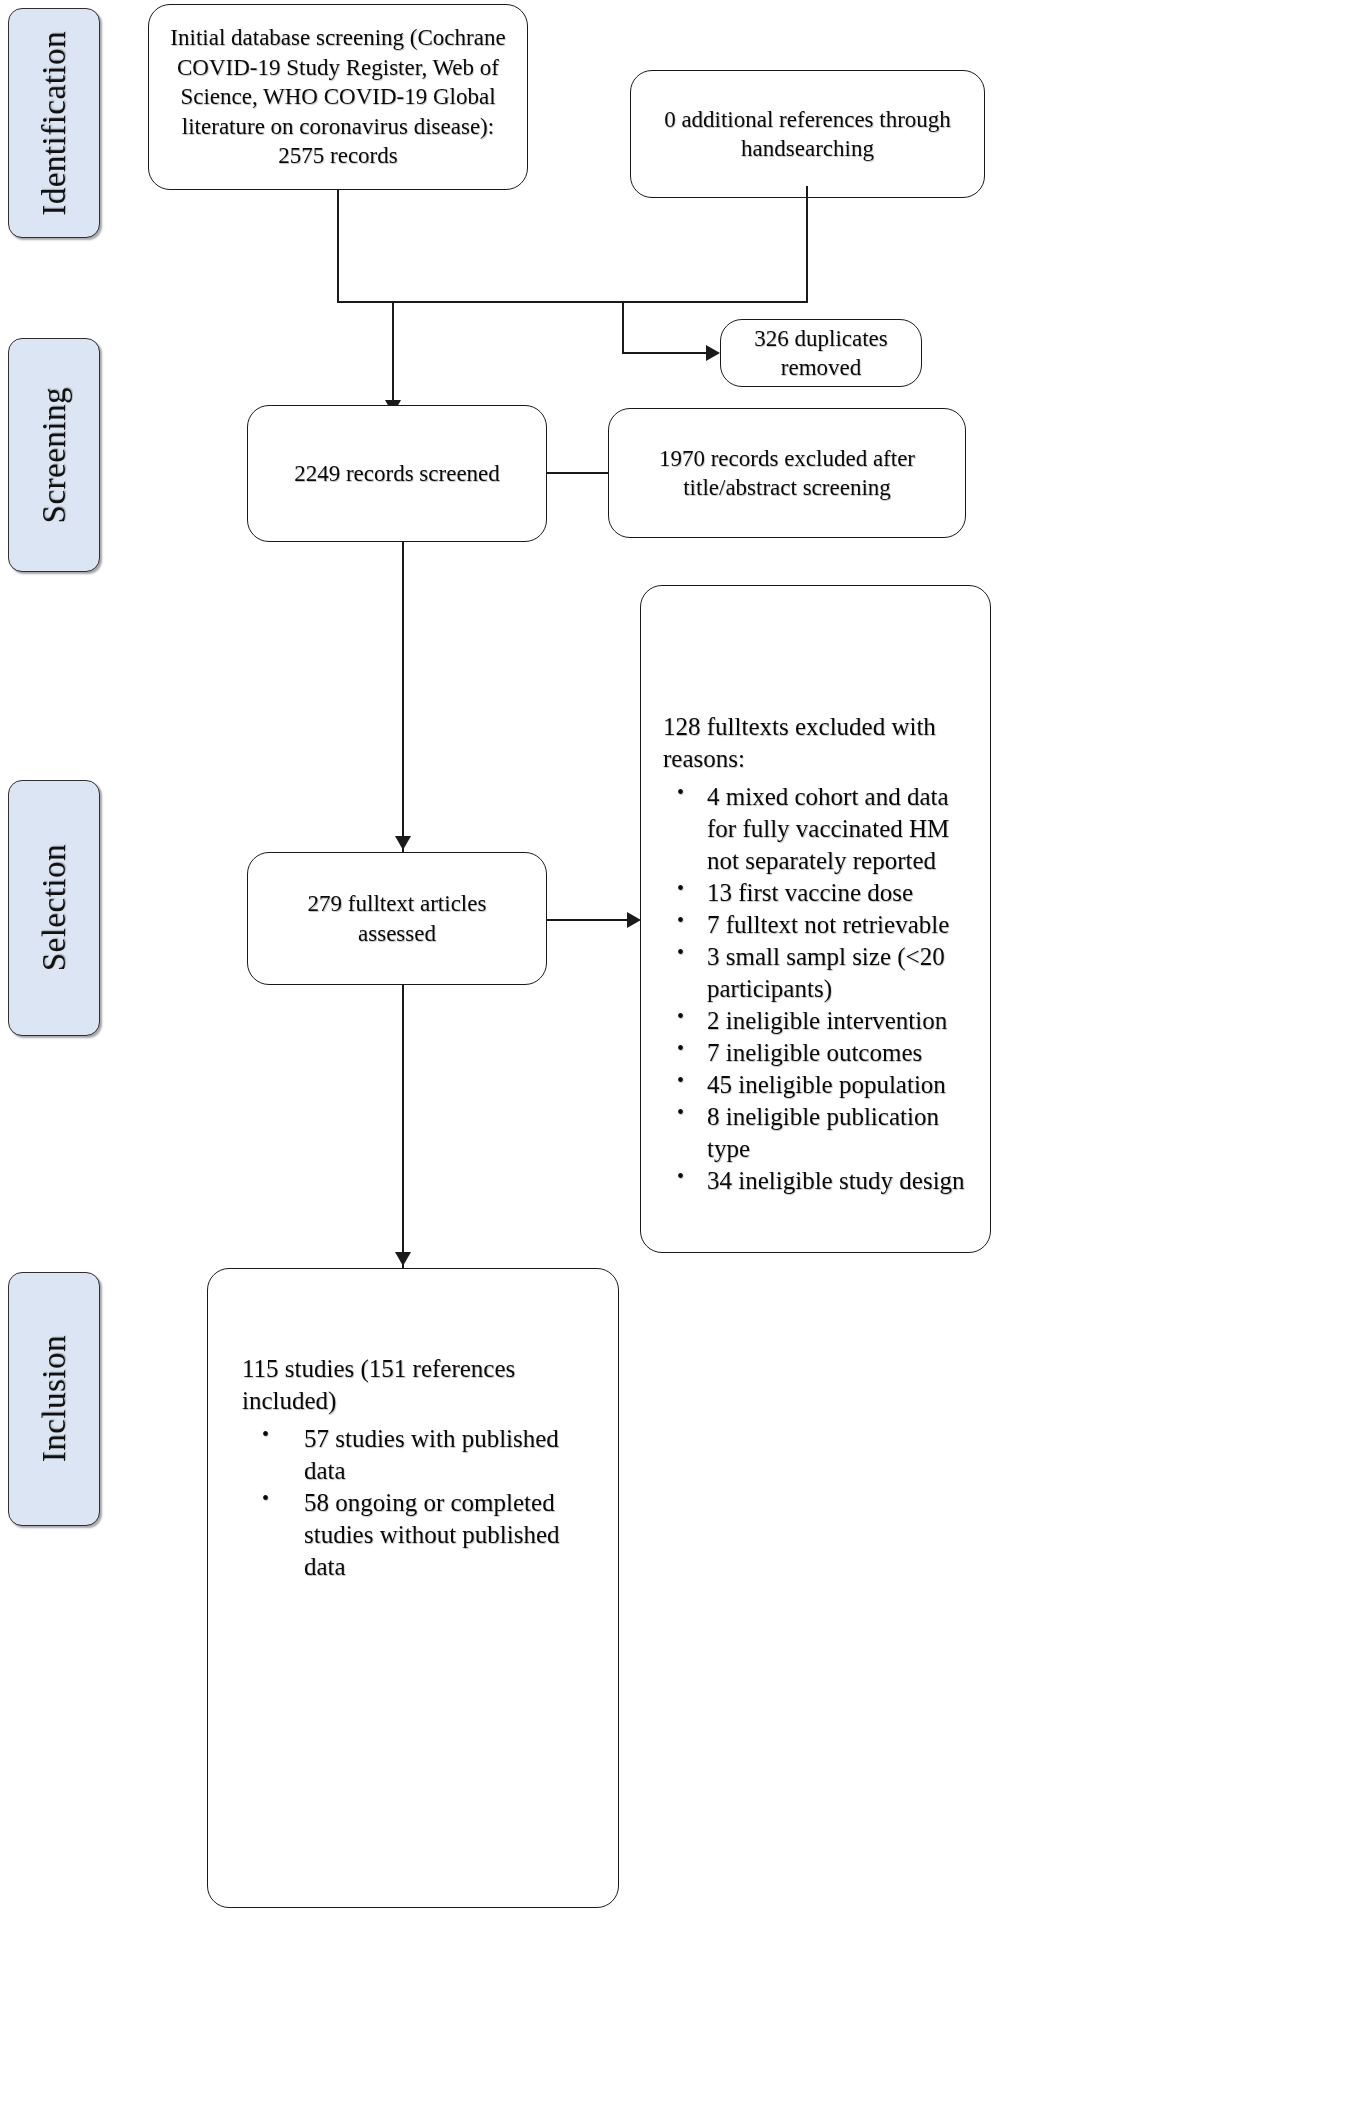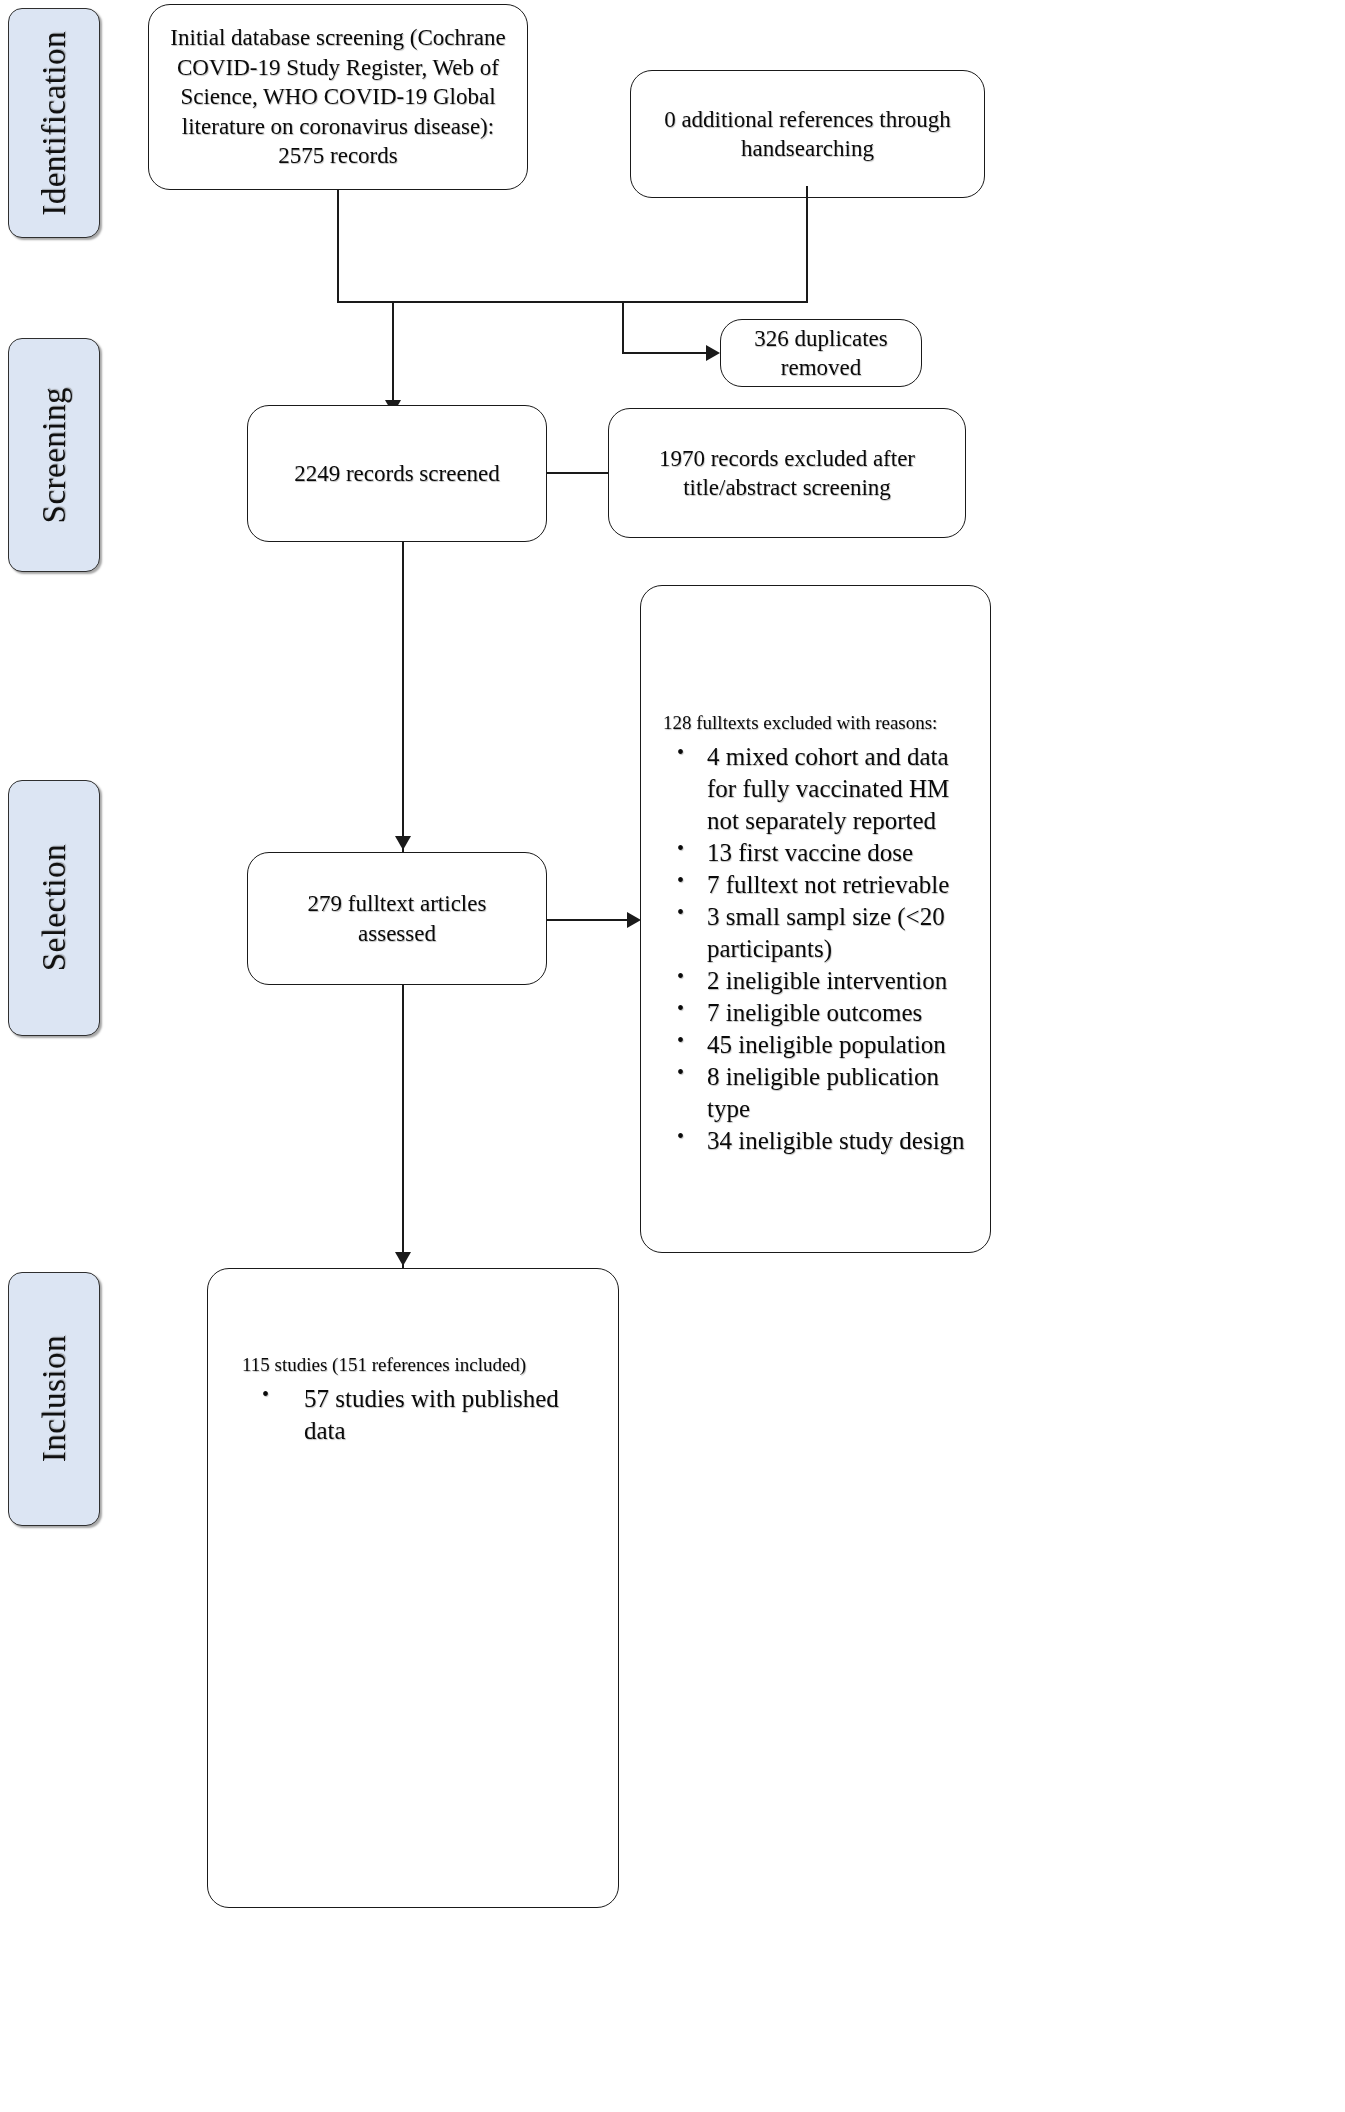--- a/index.html
+++ b/index.html
@@ -80,21 +80,21 @@
     content: "\2022";
     position: absolute;
     left: -26px;
     top: -1px;
     font-size: 20px;
   }
   ul.blist.wide { padding-left: 52px; }
   ul.blist.wide li::before { left: -38px; }
 
   .lead {
-    font-size: 19px;
+    font-size: 25px;
     line-height: 1.28;
     text-align: left;
     text-shadow: 0.8px 0.8px 0.8px rgba(130,130,130,0.5);
   }
 
   
   .conn {
     position: absolute;
     background: #1a1a1a;
   }
@@ -201,17 +201,18 @@
   </div>
 
   <div class="conn vline" style="left:402px; top:985px; height:285px;"></div>
   <div class="arrow-down" style="left:395px; top:1252px;"></div>
 
   <div class="box left-align" style="left:207px; top:1268px; width:412px; height:640px; padding:8px;">
     <div style="width:100%; padding:76px 14px 0 26px; box-sizing:border-box;">
       <div class="lead">115 studies (151 references included)</div>
       <ul class="blist wide">
         <li>57 studies with published data</li>
+        <li>58 ongoing or completed studies without published data</li>
       </ul>
     </div>
   </div>
 
 </div>
 
 </body></html>

